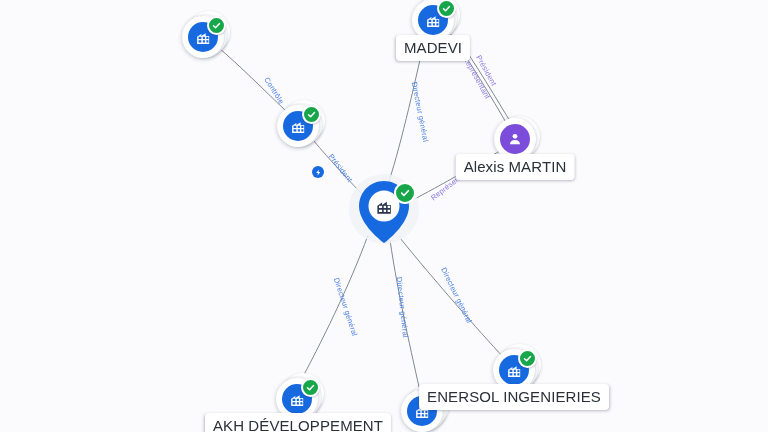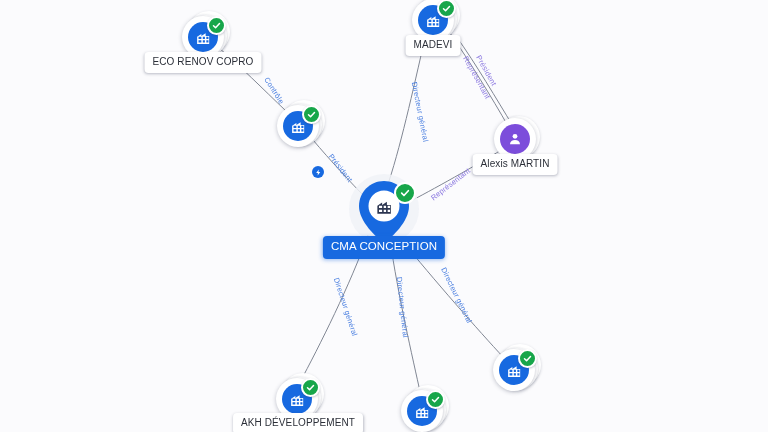--- a/index.html
+++ b/index.html
@@ -64,21 +64,21 @@
     position:absolute;left:36px;top:2px;width:18px;height:18px;border-radius:50%;
     background:#17a64a;border:2px solid #ffffff;
     display:flex;align-items:center;justify-content:center;
   }
 
   
   .label{
     position:absolute;transform:translate(-50%,0);
     white-space:nowrap;
     background:#ffffff;color:#2b2f38;
-    font-size:10px;line-height:1;
+    font-size:15px;line-height:1;
     padding:5px 8px 6px;border-radius:4px;
     box-shadow:0 1px 3px rgba(33,40,70,.30);
     letter-spacing:.1px;
   }
   .label.focus{
     background:#1769e0;color:#ffffff;font-size:11.5px;
     border-radius:4px;box-shadow:0 1px 4px rgba(23,105,224,.45);
   }
 
   
@@ -151,21 +151,20 @@
             </svg>
         </div>
         <div class="check">
           <svg width="9" height="9" viewBox="0 0 24 24" fill="none" stroke="#ffffff" stroke-width="4" stroke-linecap="round" stroke-linejoin="round">
               <path d="M4 12.5 L9.5 18 L20 6.5"></path>
             </svg>
         </div>
       </div>
     </div>
   </div>
-  <div class="label" style="left:203px;top:52px;">ECO RENOV COPRO</div>
 
   <div class="node" style="left:300px;top:126px;">
     <div class="stack">
       <div class="sheet s1"></div>
       <div class="sheet s2"></div>
       <div class="disc">
         <div class="inner">
           <svg width="17" height="17" viewBox="0 0 24 24" fill="#ffffff">
               <path d="M3 21V11l6-4v3l6-4v4h5v11H3zm2-2h4v-3H5v3zm0-5h4v-3H5v3zm6 5h3v-3h-3v3zm0-5h3v-3h-3v3zm5 5h3v-3h-3v3zm0-5h3v-3h-3v3z"></path>
             </svg>
@@ -228,21 +227,20 @@
             <path d="M3 21V11l6-4v3l6-4v4h5v11H3zm2-2h4v-3H5v3zm0-5h4v-3H5v3zm6 5h3v-3h-3v3zm0-5h3v-3h-3v3zm5 5h3v-3h-3v3zm0-5h3v-3h-3v3z"></path>
           </svg>
       </div>
       <div class="pincheck">
         <svg width="10" height="10" viewBox="0 0 24 24" fill="none" stroke="#ffffff" stroke-width="4" stroke-linecap="round" stroke-linejoin="round">
             <path d="M4 12.5 L9.5 18 L20 6.5"></path>
           </svg>
       </div>
     </div>
   </div>
-  <div class="label focus" style="left:384px;top:236px;">CMA CONCEPTION</div>
 
   <div class="node" style="left:299px;top:399px;">
     <div class="stack">
       <div class="sheet s1"></div>
       <div class="sheet s2"></div>
       <div class="disc">
         <div class="inner">
           <svg width="17" height="17" viewBox="0 0 24 24" fill="#ffffff">
               <path d="M3 21V11l6-4v3l6-4v4h5v11H3zm2-2h4v-3H5v3zm0-5h4v-3H5v3zm6 5h3v-3h-3v3zm0-5h3v-3h-3v3zm5 5h3v-3h-3v3zm0-5h3v-3h-3v3z"></path>
             </svg>
@@ -287,14 +285,15 @@
             </svg>
         </div>
         <div class="check">
           <svg width="9" height="9" viewBox="0 0 24 24" fill="none" stroke="#ffffff" stroke-width="4" stroke-linecap="round" stroke-linejoin="round">
               <path d="M4 12.5 L9.5 18 L20 6.5"></path>
             </svg>
         </div>
       </div>
     </div>
   </div>
+  <div class="label" style="left:514px;top:384px;">ENERSOL INGENIERIES</div>
 
 </div>
 
 </body></html>

